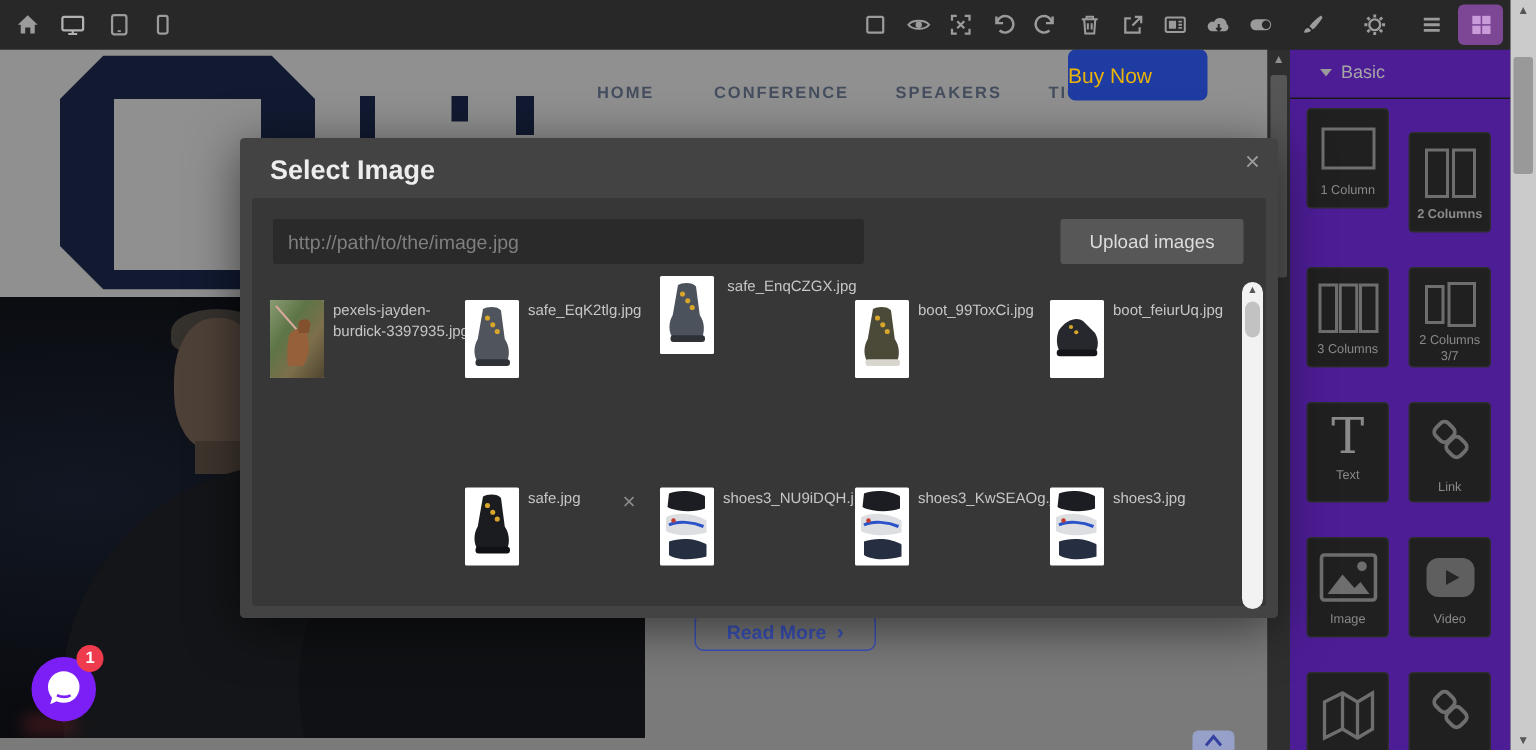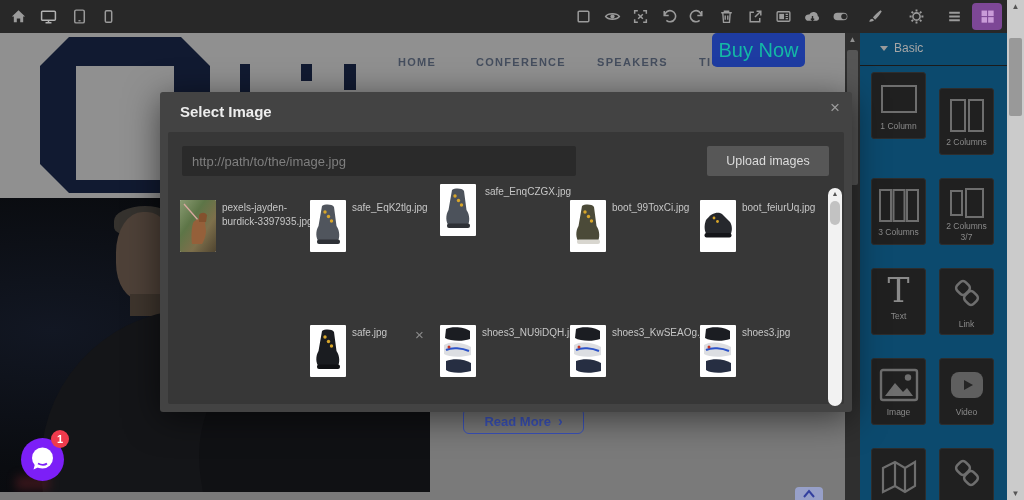--- a/index.html
+++ b/index.html
@@ -18,21 +18,21 @@
   .win-scroll .arr{position:absolute;left:0;width:17px;height:13px;color:#555;font-size:8px;text-align:center;line-height:13px;}
   .win-thumb{position:absolute;left:2px;top:38px;width:13px;height:78px;background:#999;border-radius:2px;}
 
   
   .canvas{position:absolute;left:0;top:33px;width:845px;height:467px;background:#7a7a7a;overflow:hidden;}
   .site-header{position:absolute;left:0;top:0;width:845px;height:165px;background:#909090;}
   .logo-oct{position:absolute;left:40px;top:4px;}
   .logo-bar{position:absolute;background:#111a31;}
   .nav-link{position:absolute;top:23px;font-size:11px;font-weight:bold;letter-spacing:1.3px;color:#454e5e;cursor:pointer;}
   .buy-now{position:absolute;left:712px;top:33px;width:93px;height:34px;background:#1e3ca2;border-radius:5px;
-           color:#14b8a6;font-size:20px;text-align:center;line-height:34px;cursor:pointer;z-index:5;}
+           color:#eab308;font-size:14px;text-align:left;line-height:34px;cursor:pointer;z-index:5;}
   .hero{position:absolute;left:0;top:165px;width:430px;height:294px;overflow:hidden;
         background:radial-gradient(ellipse at 12% 45%,#121723 0%,#0a0c10 60%,#08090c 100%);}
   .head{position:absolute;left:116px;top:14px;width:58px;height:88px;background:#4e4138;border-radius:46% 46% 42% 42%;}
   .hair{position:absolute;left:114px;top:8px;width:62px;height:30px;background:#35322e;border-radius:50% 50% 30% 30%;}
   .neck{position:absolute;left:130px;top:96px;width:30px;height:22px;background:#3e352d;}
   .jacket{position:absolute;left:38px;top:110px;width:340px;height:220px;background:#141518;
           border-radius:46% 26% 0 0 / 70% 38% 0 0;transform:rotate(-4deg);}
   .jacket2{position:absolute;left:196px;top:140px;width:260px;height:200px;background:#101114;
            border-radius:40% 30% 0 0/60% 40% 0 0;transform:rotate(-9deg);}
   .bokeh-red{position:absolute;left:16px;top:278px;width:34px;height:14px;background:#4a1a20;filter:blur(5px);opacity:.7;}
@@ -42,38 +42,38 @@
   .scroll-top{position:absolute;left:795px;top:454px;width:28px;height:13px;background:#97a0c9;border-radius:4px 4px 0 0;cursor:pointer;}
 
   
   .cv-scroll{position:absolute;left:845px;top:33px;width:15px;height:467px;background:#2f2f2f;z-index:10;}
   .cv-scroll .arr{color:#909090;font-size:8px;text-align:center;line-height:14px;height:14px;cursor:pointer;}
   .cv-thumb{position:absolute;left:2px;top:17px;width:11px;height:135px;background:#565656;border-radius:2px;cursor:pointer;}
 
   
   .modal{position:absolute;left:160px;top:92px;width:692px;height:320px;background:#434343;border-radius:3px;
          box-shadow:0 6px 34px rgba(0,0,0,.55);z-index:50;}
-  .modal-title{position:absolute;left:20px;top:11px;font-size:15px;font-weight:bold;color:#ededed;}
+  .modal-title{position:absolute;left:20px;top:11px;font-size:18px;font-weight:bold;color:#ededed;}
   .modal-close{position:absolute;right:12px;top:6px;font-size:17px;color:#9c9c9c;cursor:pointer;}
   .modal-inner{position:absolute;left:8px;top:40px;width:676px;height:272px;background:#373737;border-radius:2px;}
   .url-input{position:absolute;left:22px;top:54px;width:374px;height:30px;background:#2a2a2a;border:none;border-radius:2px;
              color:#f9a8d4;font-size:13px;padding:0 10px;font-family:"Liberation Sans",sans-serif;outline:none;}
   .url-input::placeholder{color:#7f7f7f;}
   .m-btn{position:absolute;top:54px;height:30px;background:#575757;border:none;border-radius:2px;color:#dcdcdc;
          font-size:12.5px;font-family:"Liberation Sans",sans-serif;cursor:pointer;}
   .img-item{position:absolute;width:130px;height:56px;cursor:pointer;}
   .thumb{position:absolute;left:0;top:0;width:36px;height:52px;background:#fff;border-radius:1px;overflow:hidden;}
   .img-name{position:absolute;left:42px;top:1px;width:92px;font-size:10px;color:#c6c6c6;line-height:1.4;}
   .del-x{position:absolute;left:255px;top:234px;font-size:15px;color:#8b8b8b;cursor:pointer;z-index:3;}
   .list-scroll{position:absolute;left:668px;top:96px;width:14px;height:218px;background:#f2f2f2;border-radius:7px;}
   .list-scroll .arr{color:#555;font-size:7px;text-align:center;line-height:12px;height:12px;cursor:pointer;}
   .list-thumb{position:absolute;left:2px;top:13px;width:10px;height:24px;background:#c2c2c2;border-radius:5px;cursor:pointer;}
 
   
-  .sidebar{position:absolute;left:860px;top:33px;width:147px;height:467px;background:#0c4a6e;z-index:20;}
+  .sidebar{position:absolute;left:860px;top:33px;width:147px;height:467px;background:#4c1d95;z-index:20;}
   .sb-head{position:absolute;left:0;top:0;width:147px;height:32px;border-bottom:1px solid #1b1b1b;cursor:pointer;}
   .sb-caret{position:absolute;left:20px;top:13px;width:0;height:0;border-left:4.5px solid transparent;
             border-right:4.5px solid transparent;border-top:5px solid #9a9a9a;}
   .sb-label{position:absolute;left:34px;top:8px;font-size:12px;color:#a6a6a6;}
   .tile{position:absolute;width:55px;height:67px;background:#202020;border:1px solid #2d2d2d;border-radius:3px;
         box-sizing:border-box;text-align:center;cursor:pointer;}
   .tile svg{margin:8px auto 0;}
   .tile-label{font-size:8.5px;color:#8a8a8a;line-height:1.25;margin-top:2px;}
 
   
@@ -279,21 +279,21 @@
       <span class="sb-caret"></span>
       <span class="sb-label">Basic</span>
     </div>
 
     <div class="tile" style="left:11px;top:39px;">
       <svg width="48" height="38" viewBox="0 0 48 38">
           <rect x="7" y="5" width="34" height="26" fill="none" stroke="#6e6e6e" stroke-width="2"></rect>
         </svg>
       <div class="tile-label">1 Column</div>
     </div>
-    <div class="tile" style="left:79px;top:55px;">
+    <div class="tile" style="left:79px;top:55px;font-weight:bold;">
       <svg width="48" height="38" viewBox="0 0 48 38">
           <rect x="8" y="3" width="14" height="31" fill="none" stroke="#6e6e6e" stroke-width="2"></rect>
           <rect x="26" y="3" width="14" height="31" fill="none" stroke="#6e6e6e" stroke-width="2"></rect>
         </svg>
       <div class="tile-label">2 Columns</div>
     </div>
     <div class="tile" style="left:11px;top:145px;">
       <svg width="48" height="38" viewBox="0 0 48 38">
           <rect x="5" y="3" width="11" height="31" fill="none" stroke="#6e6e6e" stroke-width="2"></rect>
           <rect x="18.5" y="3" width="11" height="31" fill="none" stroke="#6e6e6e" stroke-width="2"></rect>

